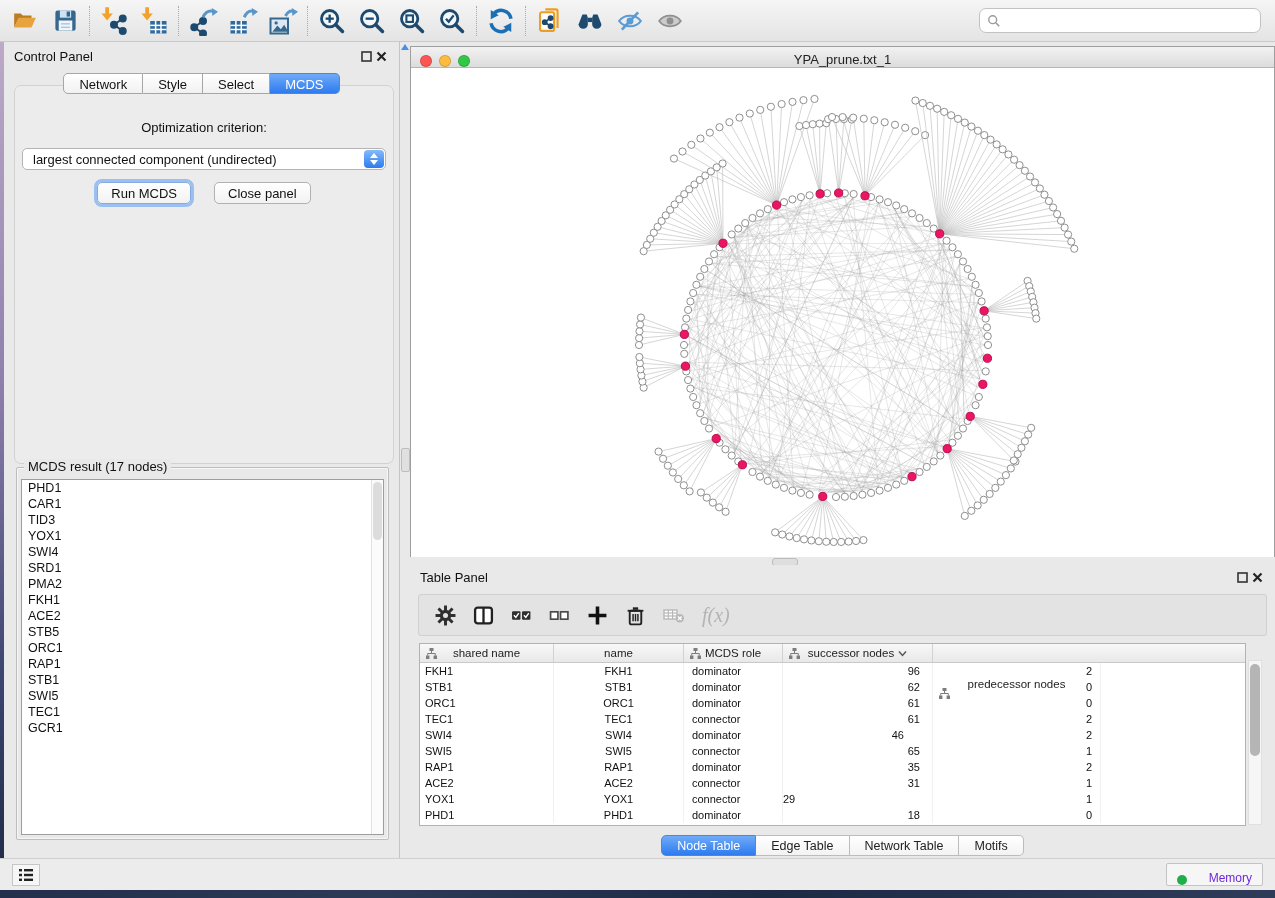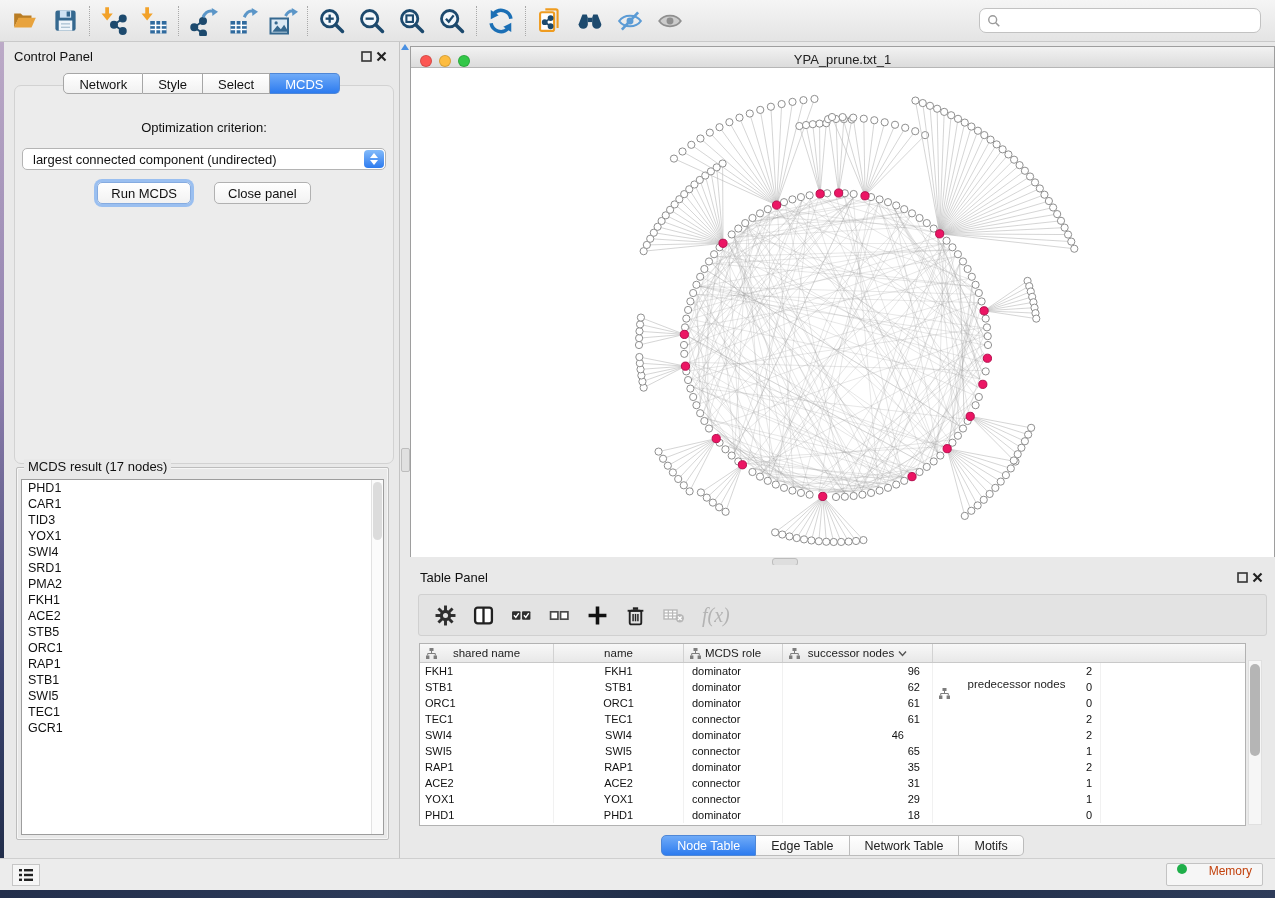--- a/index.html
+++ b/index.html
@@ -90,21 +90,21 @@
   .ttab{height:21px;line-height:21px;padding:0 15px;font-size:12.5px;color:#222;
         background:linear-gradient(#ffffff,#f3f3f3);border:1px solid #bcbcbc;border-left:none;}
   .ttab:first-child{border-left:1px solid #bcbcbc;border-radius:5px 0 0 5px;}
   .ttab:last-child{border-radius:0 5px 5px 0;}
   .ttab.active{background:linear-gradient(#6fabf8,#2d7bef);color:#fff;border-color:#4f87d6;}
   
   .statusbar{position:absolute;left:0;top:858px;width:1275px;height:32px;background:#ececec;border-top:1px solid #cfcfcf;box-sizing:border-box;}
   .sb-left{position:absolute;left:12px;top:5px;width:28px;height:22px;background:#f6f6f6;border:1px solid #c6c6c6;
         display:flex;align-items:center;justify-content:center;padding:0;}
   .mem-btn{position:absolute;right:12px;top:4px;height:23px;background:#f6f6f6;border:1px solid #c3c3c3;border-radius:2px;
-        display:flex;align-items:flex-start;gap:22px;padding:0 10px;font-size:12px;color:#c2410c;}
+        display:flex;align-items:flex-end;gap:22px;padding:0 10px;font-size:12px;color:#6d28d9;}
   .mem-dot{width:10px;height:10px;border-radius:50%;}
 </style>
 </head>
 <body>
 
 <div class="wp-left"></div>
 <div class="wp-bottom"></div>
 
 <div class="toolbar">
   <button class="tbtn">
@@ -1169,21 +1169,21 @@
           <div class="td" style="width: 134px; text-align: left; padding: 0px 0px 0px 5px;">ACE2</div>
           <div class="td" style="width: 130px; text-align: center; padding: 0px;">ACE2</div>
           <div class="td" style="width: 99px; text-align: left; padding: 0px 0px 0px 8px;">connector</div>
           <div class="td" style="width: 150px; text-align: right; padding: 0px 12px 0px 0px;">31</div>
           <div class="td" style="width: 168px; text-align: right; padding: 0px 8px 0px 0px;">1</div>
         </div>
         <div class="tr">
           <div class="td" style="width: 134px; text-align: left; padding: 0px 0px 0px 5px;">YOX1</div>
           <div class="td" style="width: 130px; text-align: center; padding: 0px;">YOX1</div>
           <div class="td" style="width: 99px; text-align: left; padding: 0px 0px 0px 8px;">connector</div>
-          <div class="td" style="width: 150px; text-align: right; padding: 0px 12px 0px 0px;">29</div>
+          <div class="td" style="width: 150px; padding: 0px 12px 0px 0px;">29</div>
           <div class="td" style="width: 168px; text-align: right; padding: 0px 8px 0px 0px;">1</div>
         </div>
         <div class="tr">
           <div class="td" style="width: 134px; text-align: left; padding: 0px 0px 0px 5px;">PHD1</div>
           <div class="td" style="width: 130px; text-align: center; padding: 0px;">PHD1</div>
           <div class="td" style="width: 99px; text-align: left; padding: 0px 0px 0px 8px;">dominator</div>
           <div class="td" style="width: 150px; text-align: right; padding: 0px 12px 0px 0px;">18</div>
           <div class="td" style="width: 168px; text-align: right; padding: 0px 8px 0px 0px;">0</div>
         </div>
       </div>

